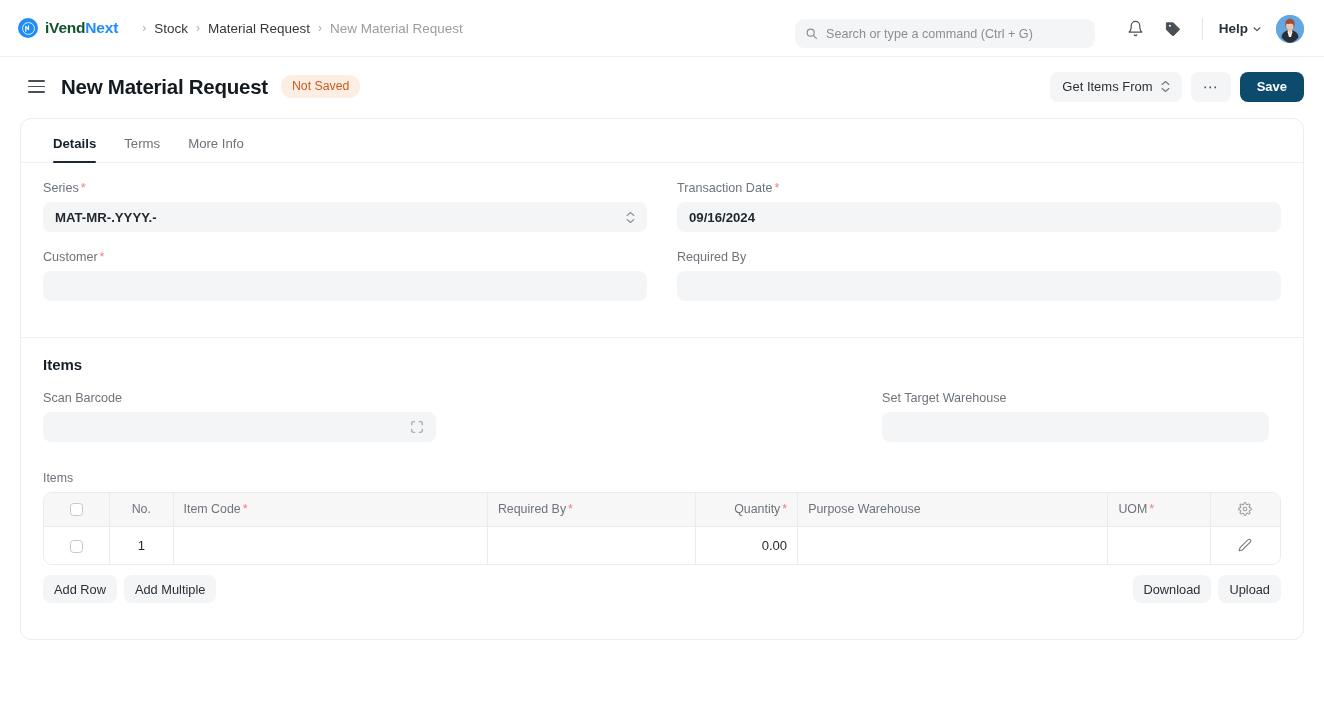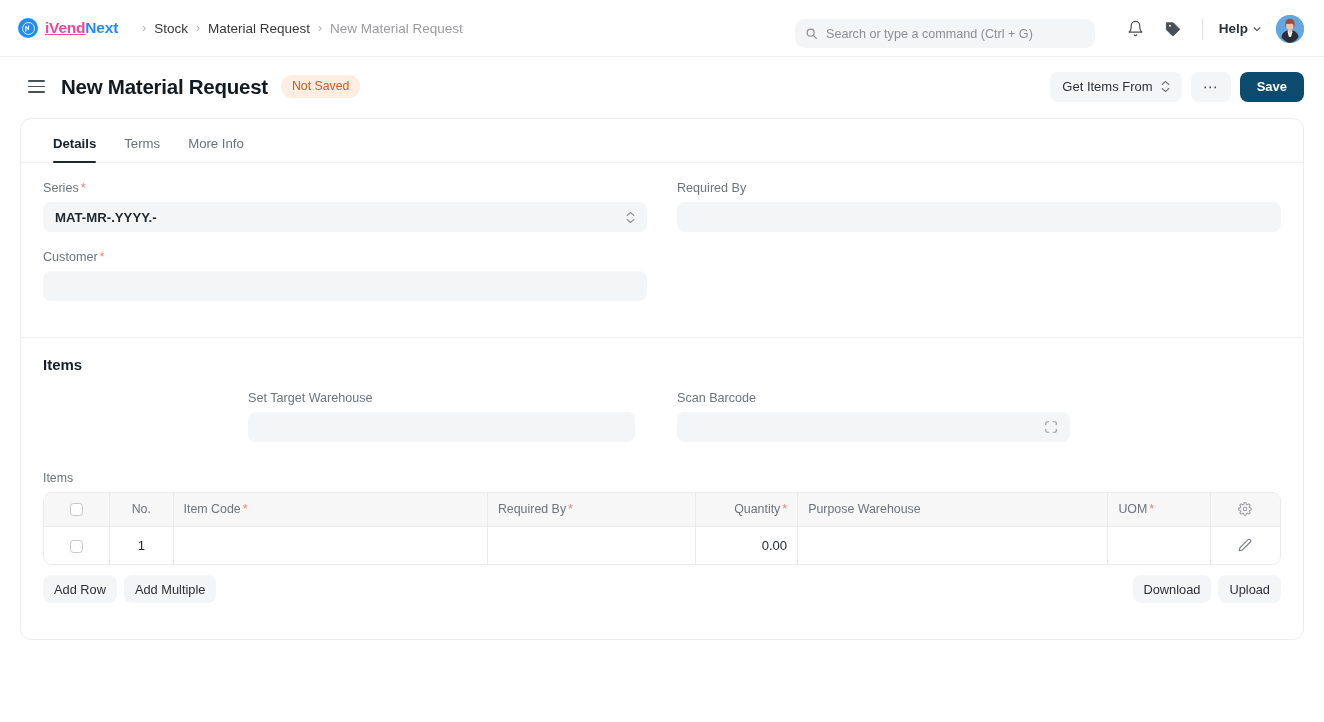--- a/index.html
+++ b/index.html
@@ -23,21 +23,21 @@
   }
   .brand { display: flex; align-items: center; gap: 7px; }
   .brand-logo {
     width: 20px; height: 20px; border-radius: 50%;
     background: #1f8cf9;
     display: flex; align-items: center; justify-content: center;
     flex: none;
   }
   .brand-logo svg { display: block; }
   .brand-text { font-size: 15.5px; font-weight: bold; letter-spacing: -0.2px; }
-  .brand-text .b1 { color: #ec4899; text-decoration: underline; }
+  .brand-text .b1 { color: #14532d; }
   .brand-text .b2 { color: #1f8cf9; }
 
   .crumbs { display: flex; align-items: center; margin-left: 16px; }
   .crumb {
     font-size: 13.5px;
     color: #383838;
     text-decoration: none;
     white-space: nowrap;
   }
   .crumb.muted { color: #9b9ba0; }
@@ -364,54 +364,62 @@
           <label class="flabel">
             <span>Customer</span><span class="req">*</span>
           </label>
           <div class="ctrl">
             <span class="val"></span>
           </div>
         </div>
       </div>
 
       <div>
+        <div class="field">
+          <label class="flabel">
+            <span>Transaction Date</span><span class="req">*</span>
+          </label>
+          <div class="ctrl">
+            <span class="val">09/16/2024</span>
+          </div>
+        </div>
 
         <div class="field">
           <label class="flabel">Required By</label>
           <div class="ctrl">
             <span class="val"></span>
           </div>
         </div>
       </div>
     </div>
   </div>
 
   <div class="section">
     <div class="sec-title">Items</div>
 
     <div class="grid2" style="column-gap:30px;">
-      <div style="margin-left:205px;max-width:387px;">
-        <label class="flabel">Set Target Warehouse</label>
-        <div class="ctrl">
-          <span class="val"></span>
-        </div>
-      </div>
-
       <div style="max-width:393px;">
         <label class="flabel">Scan Barcode</label>
         <div class="ctrl">
           <span class="val"></span>
           <span class="adorn">
             <svg class="icon" width="14" height="14" viewBox="0 0 24 24" fill="none" stroke="#9a9a9f" stroke-width="2" stroke-linecap="round" stroke-linejoin="round">
               <path d="M3 8V5a2 2 0 0 1 2-2h3"></path>
                 <path d="M16 3h3a2 2 0 0 1 2 2v3"></path>
               <path d="M21 16v3a2 2 0 0 1-2 2h-3"></path>
                 <path d="M8 21H5a2 2 0 0 1-2-2v-3"></path>
             </svg>
           </span>
+        </div>
+      </div>
+
+      <div style="margin-left:205px;max-width:387px;">
+        <label class="flabel">Set Target Warehouse</label>
+        <div class="ctrl">
+          <span class="val"></span>
         </div>
       </div>
     </div>
 
     <div style="margin-top:29px;">
       <div class="grid-label">Items</div>
       <div class="dt">
         <table>
           <colgroup>
             <col style="width:64px">

